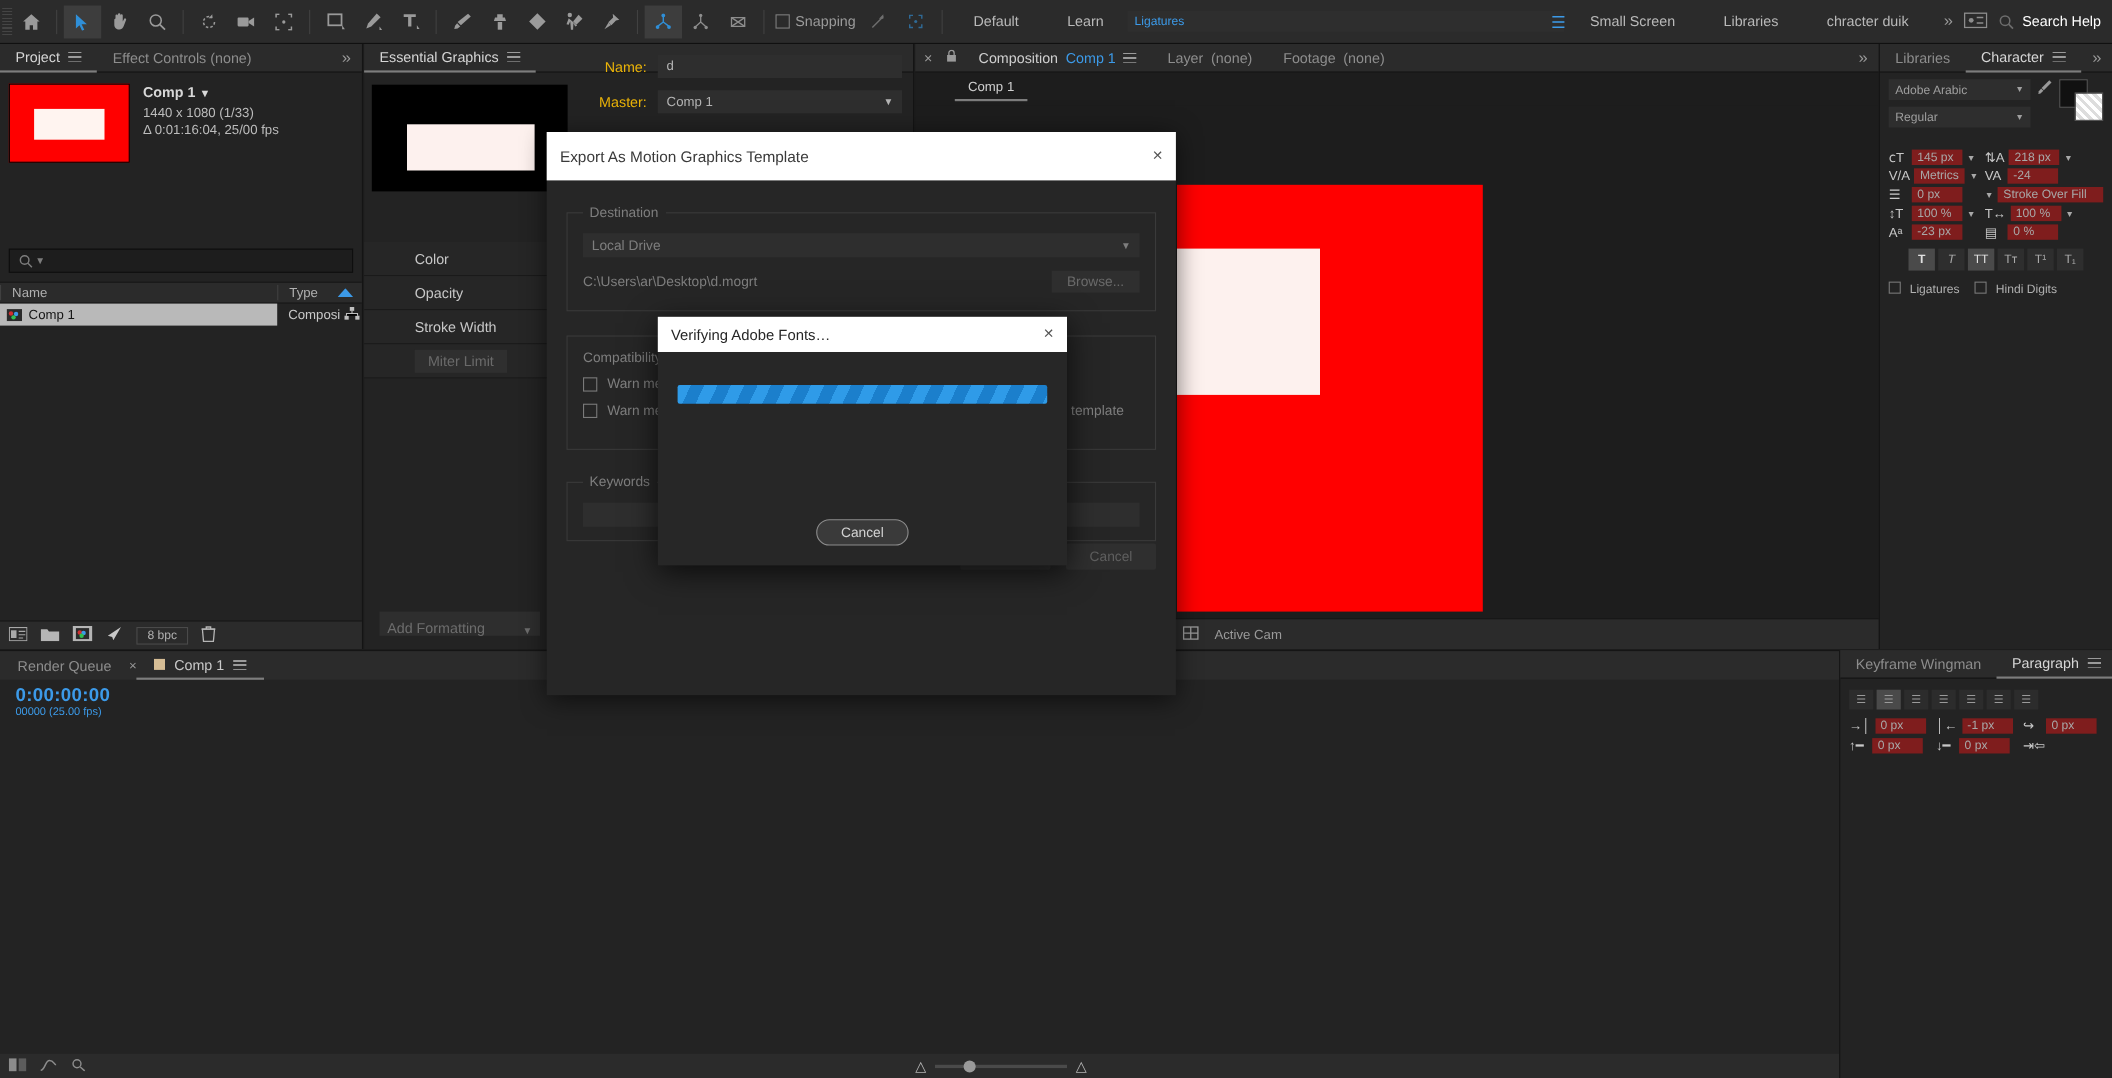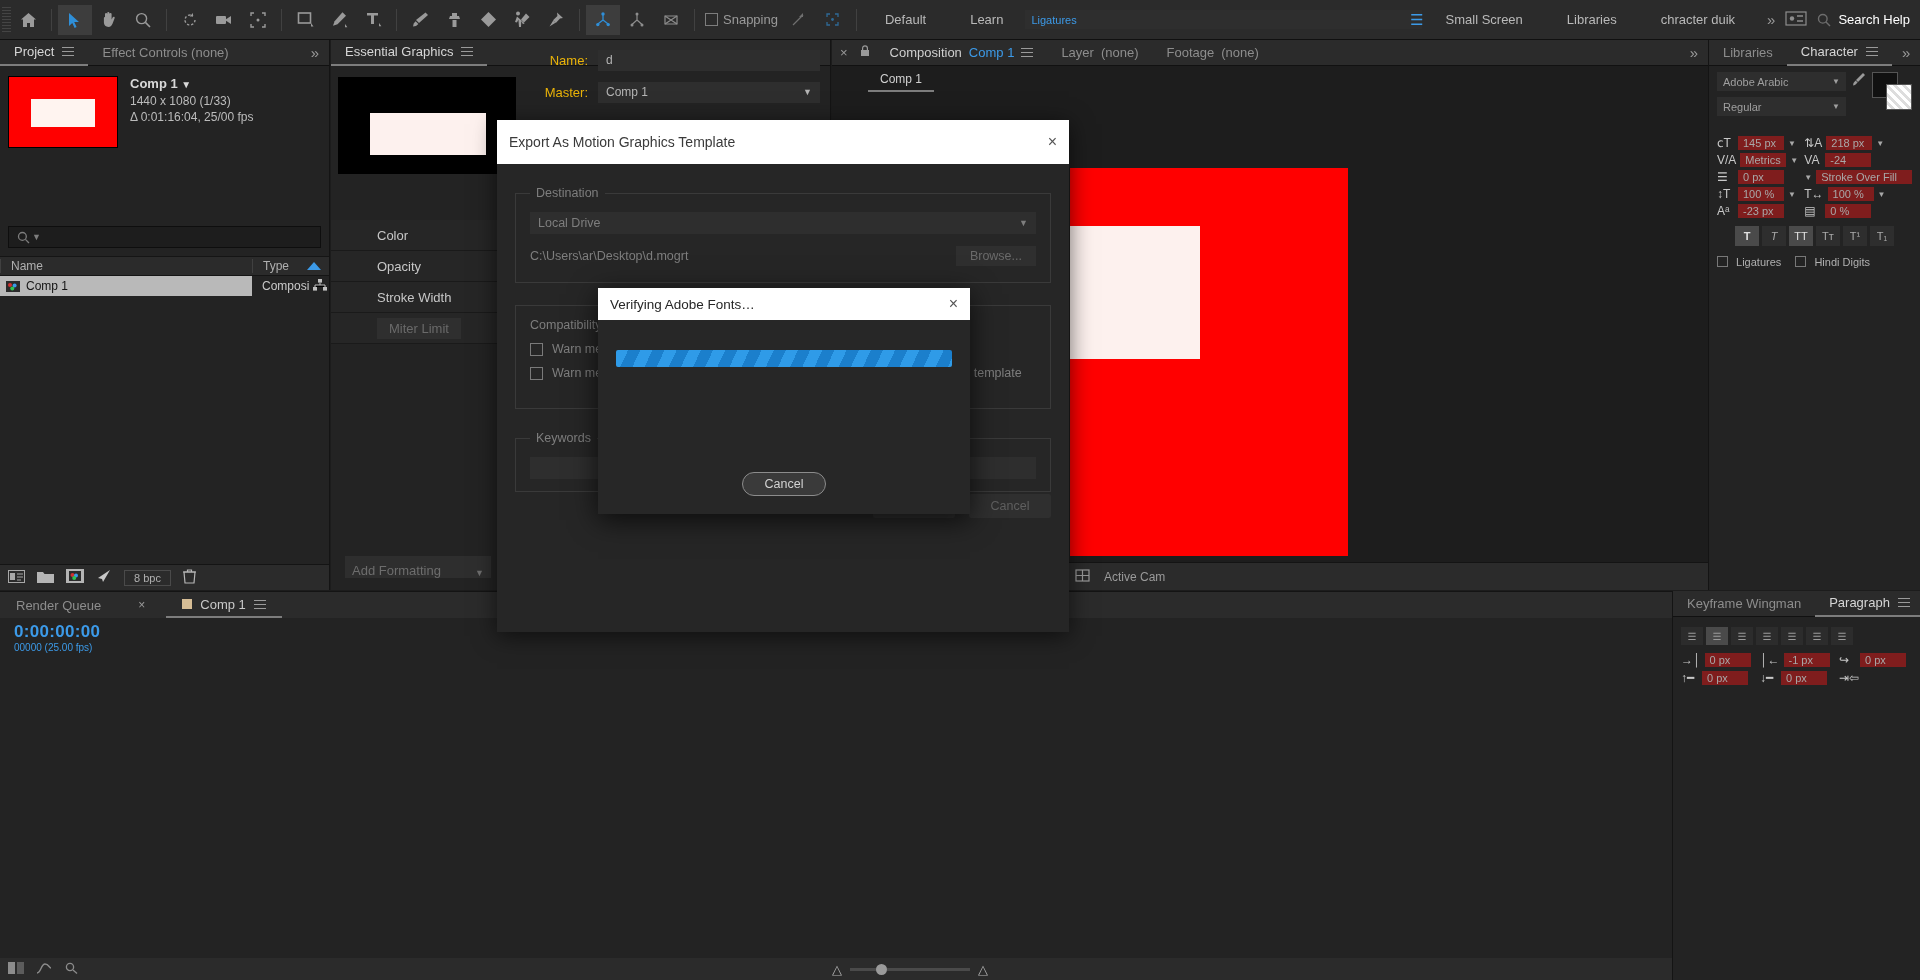--- a/index.html
+++ b/index.html
@@ -148,21 +148,21 @@
   .tbtn.on { background:#4a4a4a; color:#e0e0e0;}
   .chkrow { display:flex; gap:14px; margin-top:10px; font-size:11px;}
   .cb { width:11px;height:11px;border:1px solid #787878; display:inline-block; margin-right:5px;
     vertical-align:-1px;}
 
   
   #timeline {
     position:absolute; left:0; top:591px; right:248px; bottom:0; background:#232323;
     border-top:1px solid #141414;
   }
-  .tl-tabs { height:26px; background:#2b2b2b; display:flex; align-items:center;gap:21px;}
+  .tl-tabs { height:26px; background:#2b2b2b; display:flex; align-items:center;}
   .tl-tab { padding: 0 16px; color:#8d8d8d; font-size:13px; display:flex; align-items:center; gap:8px;}
   .tl-tab.on { color:#c9c9c9; border-bottom:2px solid #7d7d7d; height:26px;}
   .sqr { width:10px; height:10px; background:#d6bd95; display:inline-block;}
   .tl-time { padding: 4px 0 4px 14px; }
   .tc { color:#3c9ae8; font-size:17px; font-weight:bold; letter-spacing:.3px;}
   .tc-sub { color:#3c9ae8; font-size:10px; }
   .layers { position:absolute; left:0; top:671px; width:762px; bottom:22px; overflow:hidden;}
   .tl-grid { position:absolute; left:762px; top:654px; right:0; bottom:22px; background:#1b1b1b;}
   .tl-bottom { position:absolute; left:0; bottom:0; right:0; height:22px; background:#2b2b2b;
     display:flex; align-items:center; gap:12px; padding-left:8px;}

